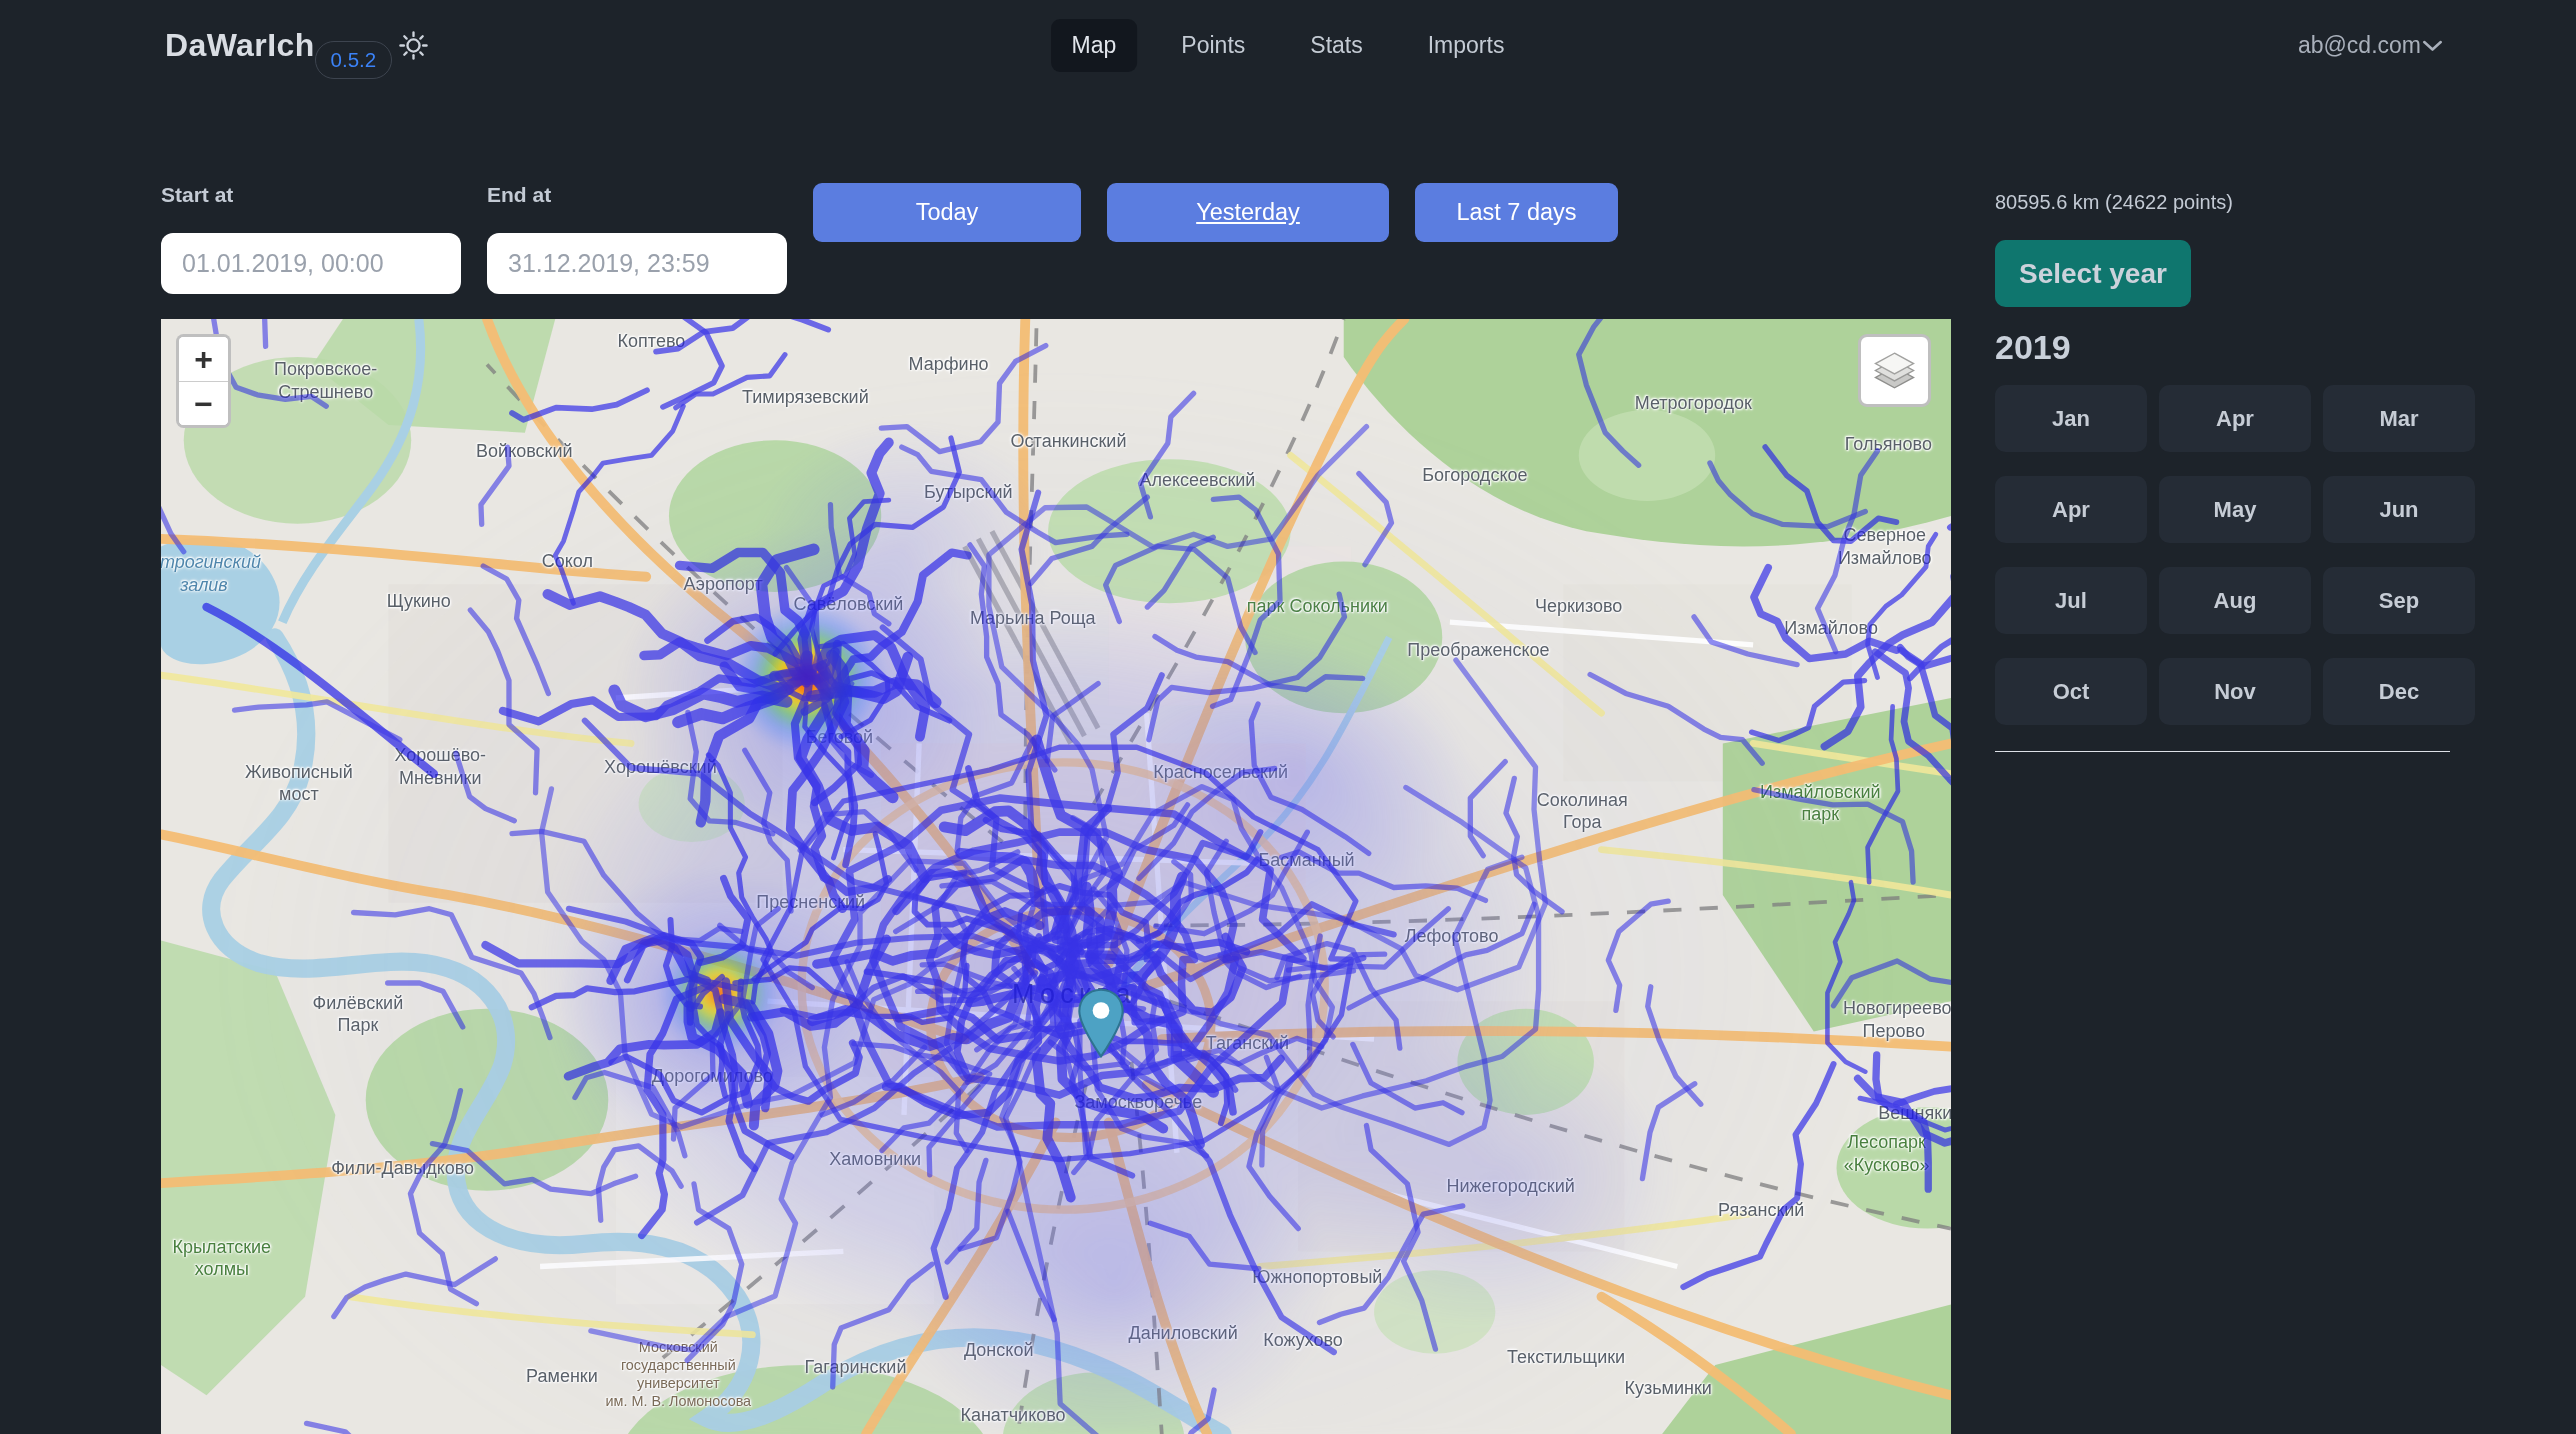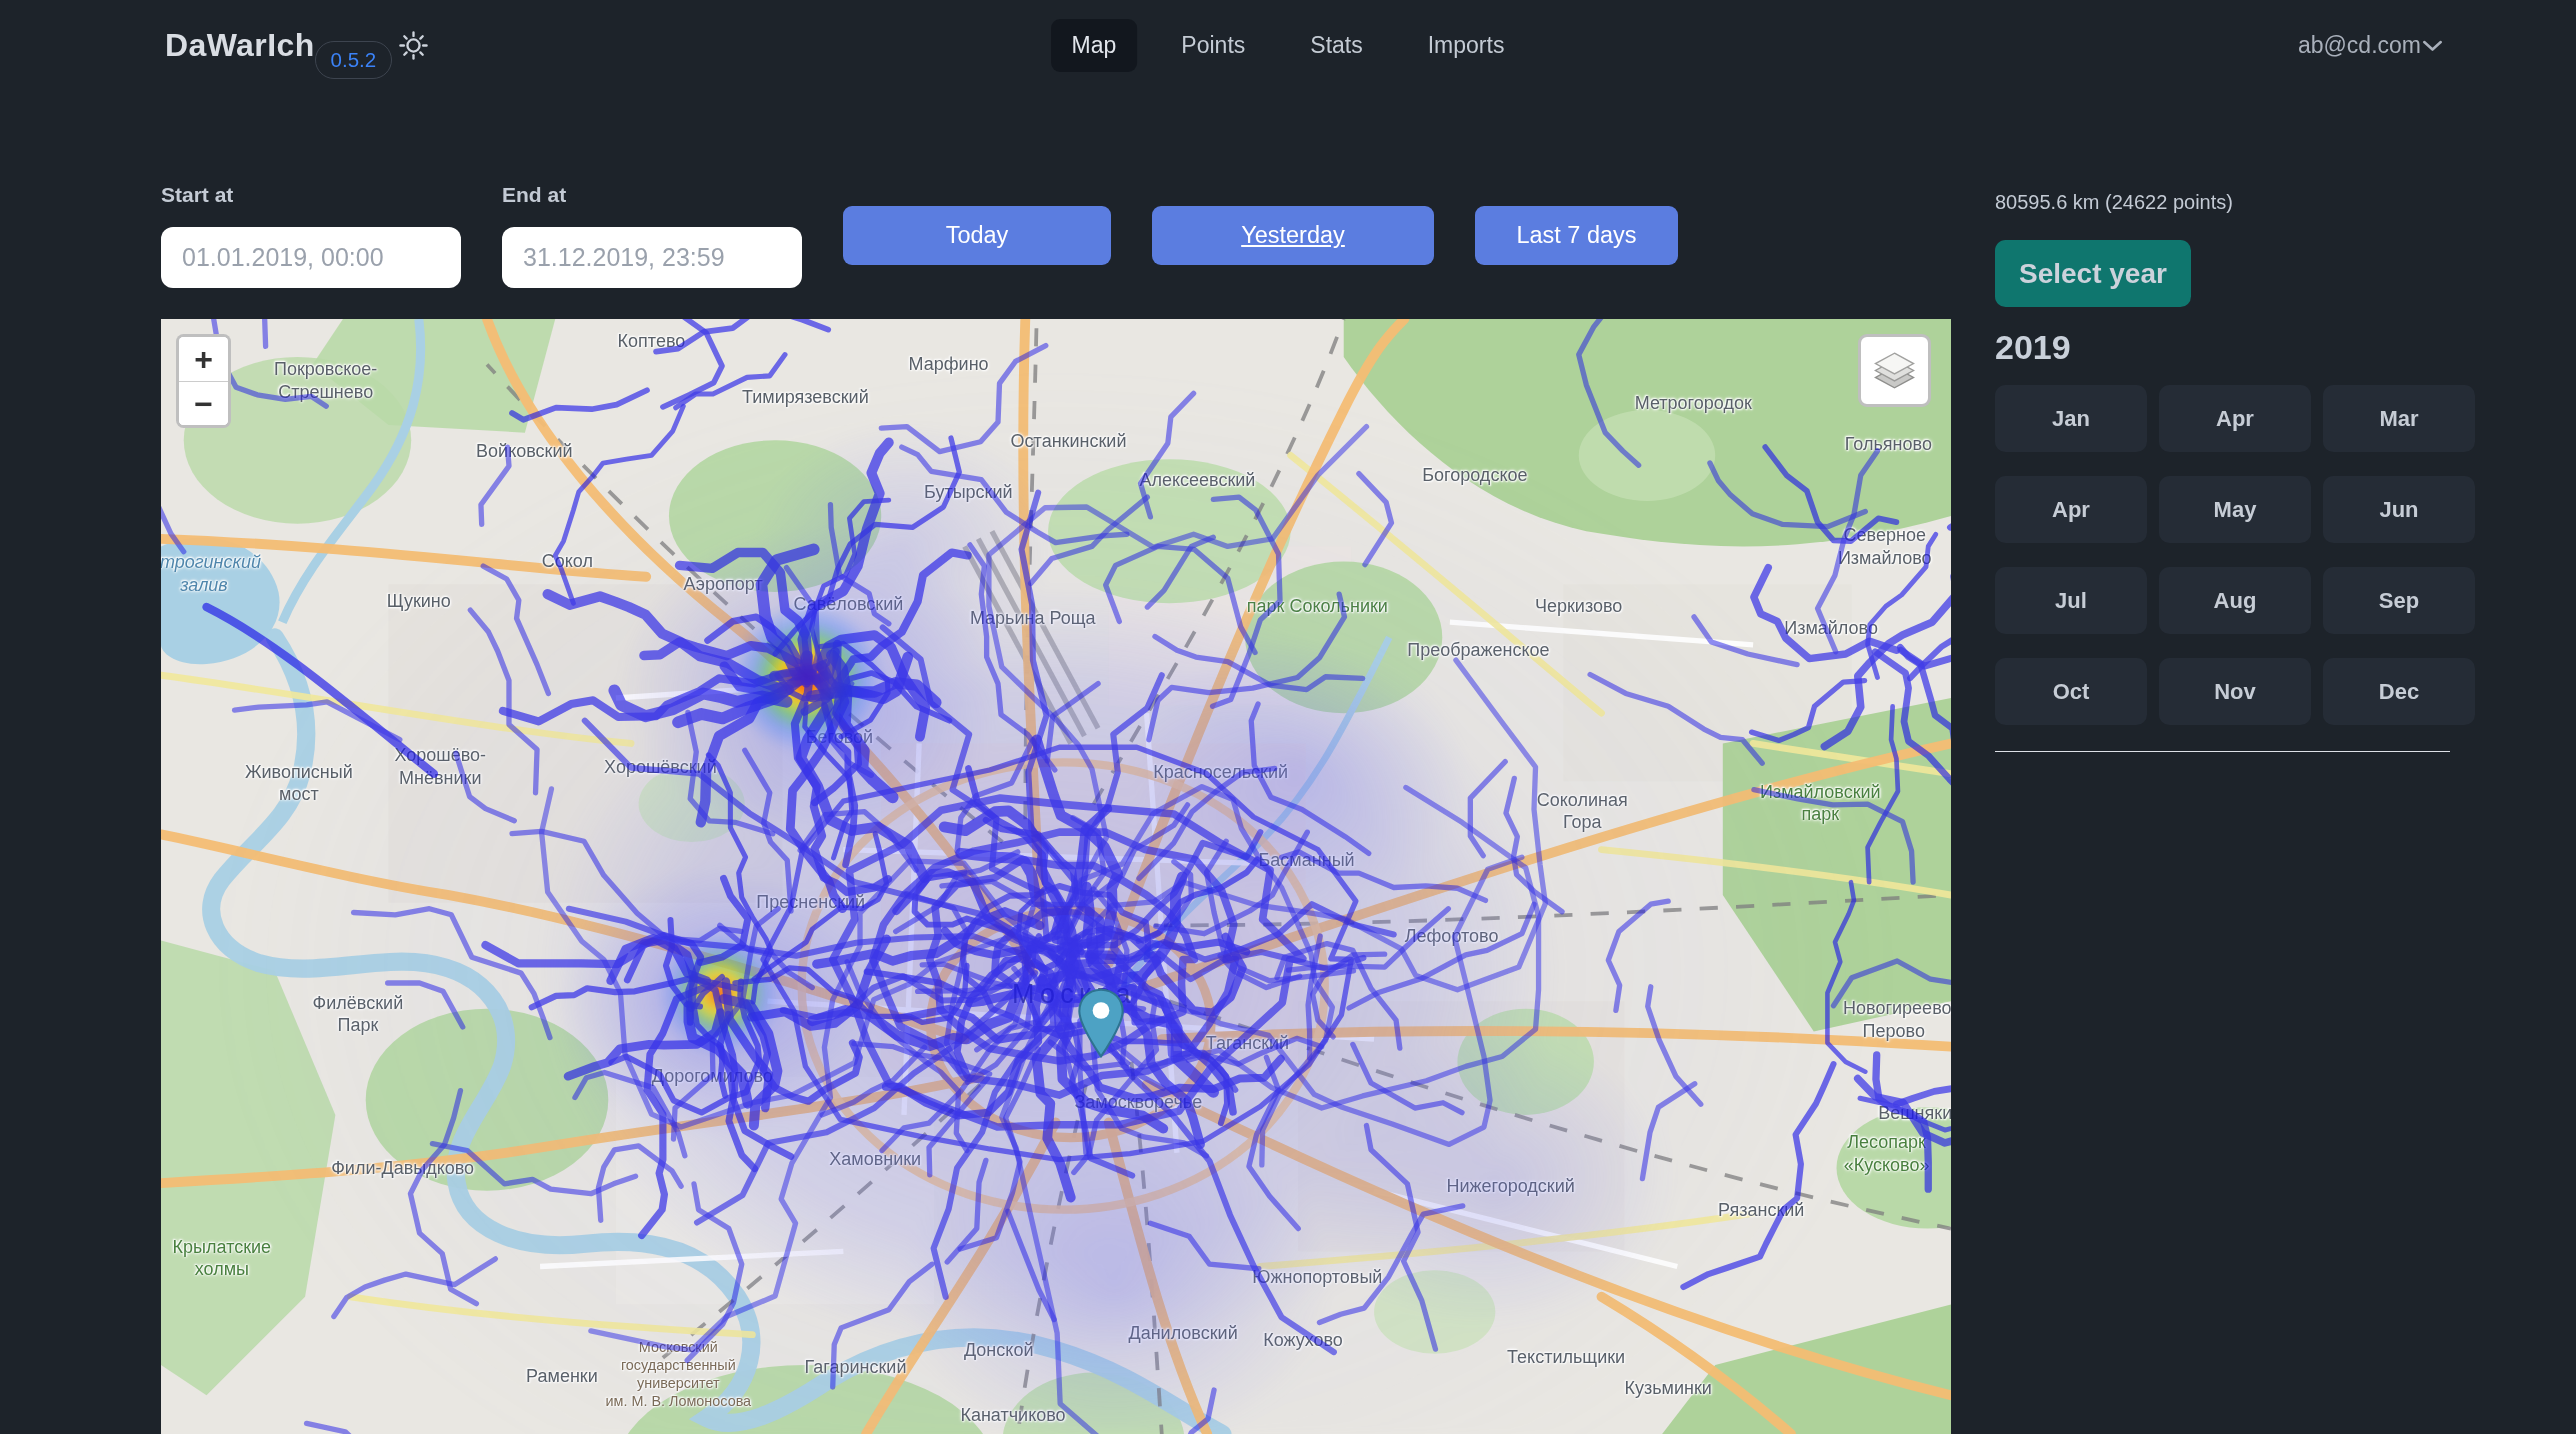--- a/index.html
+++ b/index.html
@@ -13,24 +13,24 @@
   .navbar{position:absolute;top:0;left:0;right:0;height:91px;}
   .nav-left{position:absolute;left:165px;top:0;height:91px;display:flex;align-items:center;}
   .logo{font-size:32px;font-weight:700;color:#d9dde3;letter-spacing:0.4px;cursor:pointer;}
   .version-badge{border:1.5px solid #3d444f;border-radius:757px;padding:6px 15px;font-size:20.5px;color:#3b82f6;margin-top:28px;}
   .theme-toggle{background:none;border:0;padding:4.5px;cursor:pointer;display:flex;align-items:center;}
   .nav-tabs{position:absolute;left:50%;top:0;height:91px;transform:translateX(-50%);display:flex;align-items:center;gap:24px;}
   .tab{font-size:23px;color:#c4cbd4;background:none;border:0;padding:13px 20.5px;border-radius:9px;cursor:pointer;font-family:inherit;}
   .tab.active{background:#12171e;color:#e2e6ec;}
   .nav-user{position:absolute;right:133px;top:0;height:91px;display:flex;align-items:center;gap:1px;color:#a9b0bb;font-size:23px;cursor:pointer;}
   
-  .filters{position:absolute;left:161px;top:183px;display:flex;align-items:center;gap:41px;}
+  .filters{position:absolute;left:161px;top:183px;display:flex;align-items:flex-start;gap:26px;}
   .field{display:flex;flex-direction:column;}
   .field label{font-size:21px;font-weight:700;color:#c3cad4;margin-bottom:20px;}
-  .field input{width:300px;height:61px;border-radius:12px;border:0;background:#fff;color:#9aa1ac;font-size:25px;padding:0 21px;box-sizing:border-box;font-family:inherit;outline:none;}
+  .field input{width:300px;height:61px;border-radius:12px;border:0;background:#fff;color:#9aa1ac;font-size:25px;padding:0 21px;box-sizing:border-box;font-family:inherit;outline:none;margin-top:6px;}
   .btn{height:59px;border:0;border-radius:9px;background:#5b7de0;color:#fff;font-size:23.5px;cursor:pointer;font-family:inherit;}
   .btn.search{width:268px;}
   .btn.today{width:268px;}
   .btn.yesterday{width:282px;text-decoration:underline;}
   .btn.last7{width:203px;}
   
   .sidebar{position:absolute;left:1995px;top:191px;width:485px;color:#c3cad4;}
   .stats{font-size:20px;color:#c3cad4;}
   .select-year{margin-top:26px;height:67px;padding:0 24px;border:0;border-radius:10.6px;background:#0f766e;color:#ccd2db;font-size:28px;font-weight:700;cursor:pointer;font-family:inherit;}
   .year-heading{margin:21px 0 18px;font-size:34px;font-weight:600;color:#c9d0da;}

